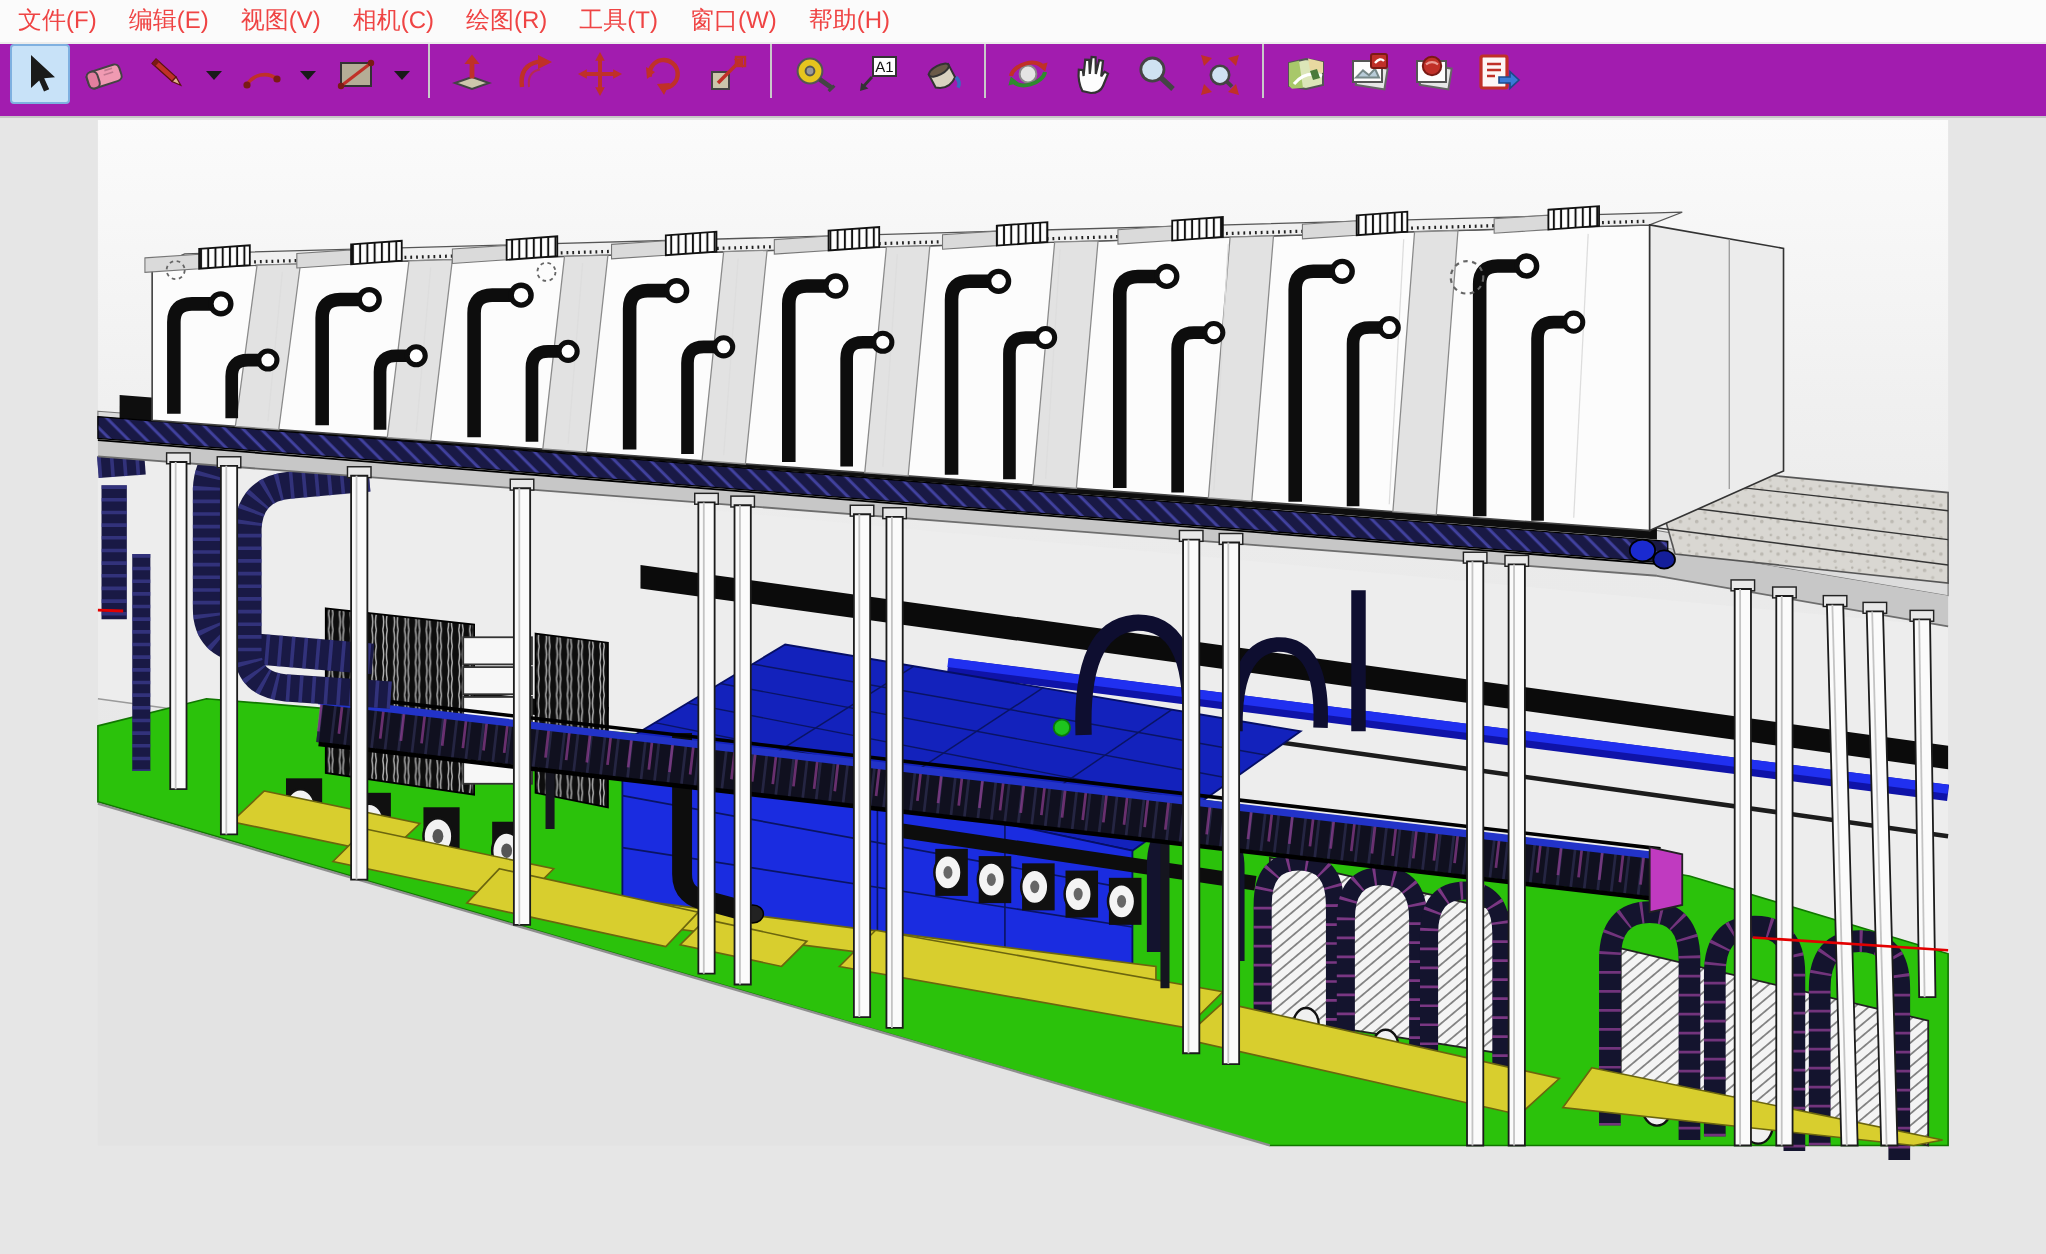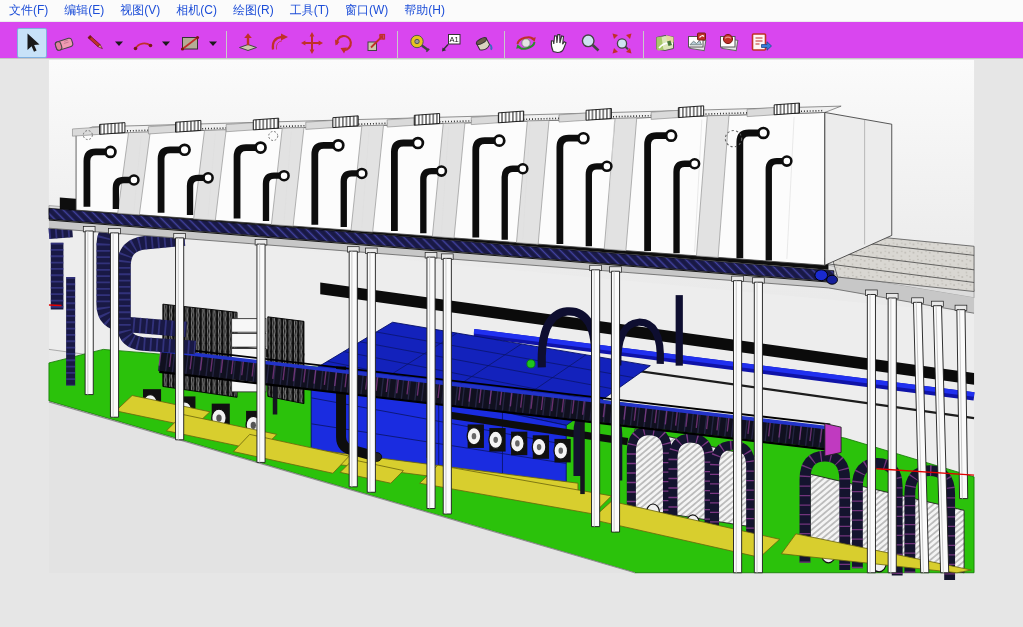--- a/index.html
+++ b/index.html
@@ -7,26 +7,26 @@
     width:1023px;height:627px;position:relative;overflow:hidden;
     background:#e6e6e6;font-family:"Liberation Sans",sans-serif;
     -webkit-font-smoothing:antialiased;
   }
   
   .menubar{
     height:22px;background:#fbfbfb;display:flex;align-items:center;
     padding-left:1px;border-bottom:1px solid #ececec;box-sizing:border-box;
   }
   .menu-item{
-    font-size:12px;color:#1d4ed8;padding:2px 8px 3px 8px;cursor:default;white-space:nowrap;
+    font-size:12px;color:#ef4444;padding:2px 8px 3px 8px;cursor:default;white-space:nowrap;
   }
   
   .toolbar{
-    height:37px;background:#d946ef;border-bottom:1px solid #c6c6c6;
-    display:flex;align-items:flex-end;box-sizing:border-box;padding-left:16px;
+    height:37px;background:#a21caf;border-bottom:1px solid #c6c6c6;
+    display:flex;align-items:flex-start;box-sizing:border-box;padding-left:4px;
   }
   .tbtn{
     width:30px;height:30px;display:flex;align-items:center;justify-content:center;
     border:1px solid transparent;border-radius:2px;box-sizing:border-box;margin:0 1px;
     background:transparent;
   }
   .tbtn.active{background:#c8e2f8;border-color:#7fb0e0;}
   .tbtn svg{display:block;}
   .tdrop{
     width:13px;height:30px;display:flex;align-items:center;justify-content:center;margin-right:2px;

